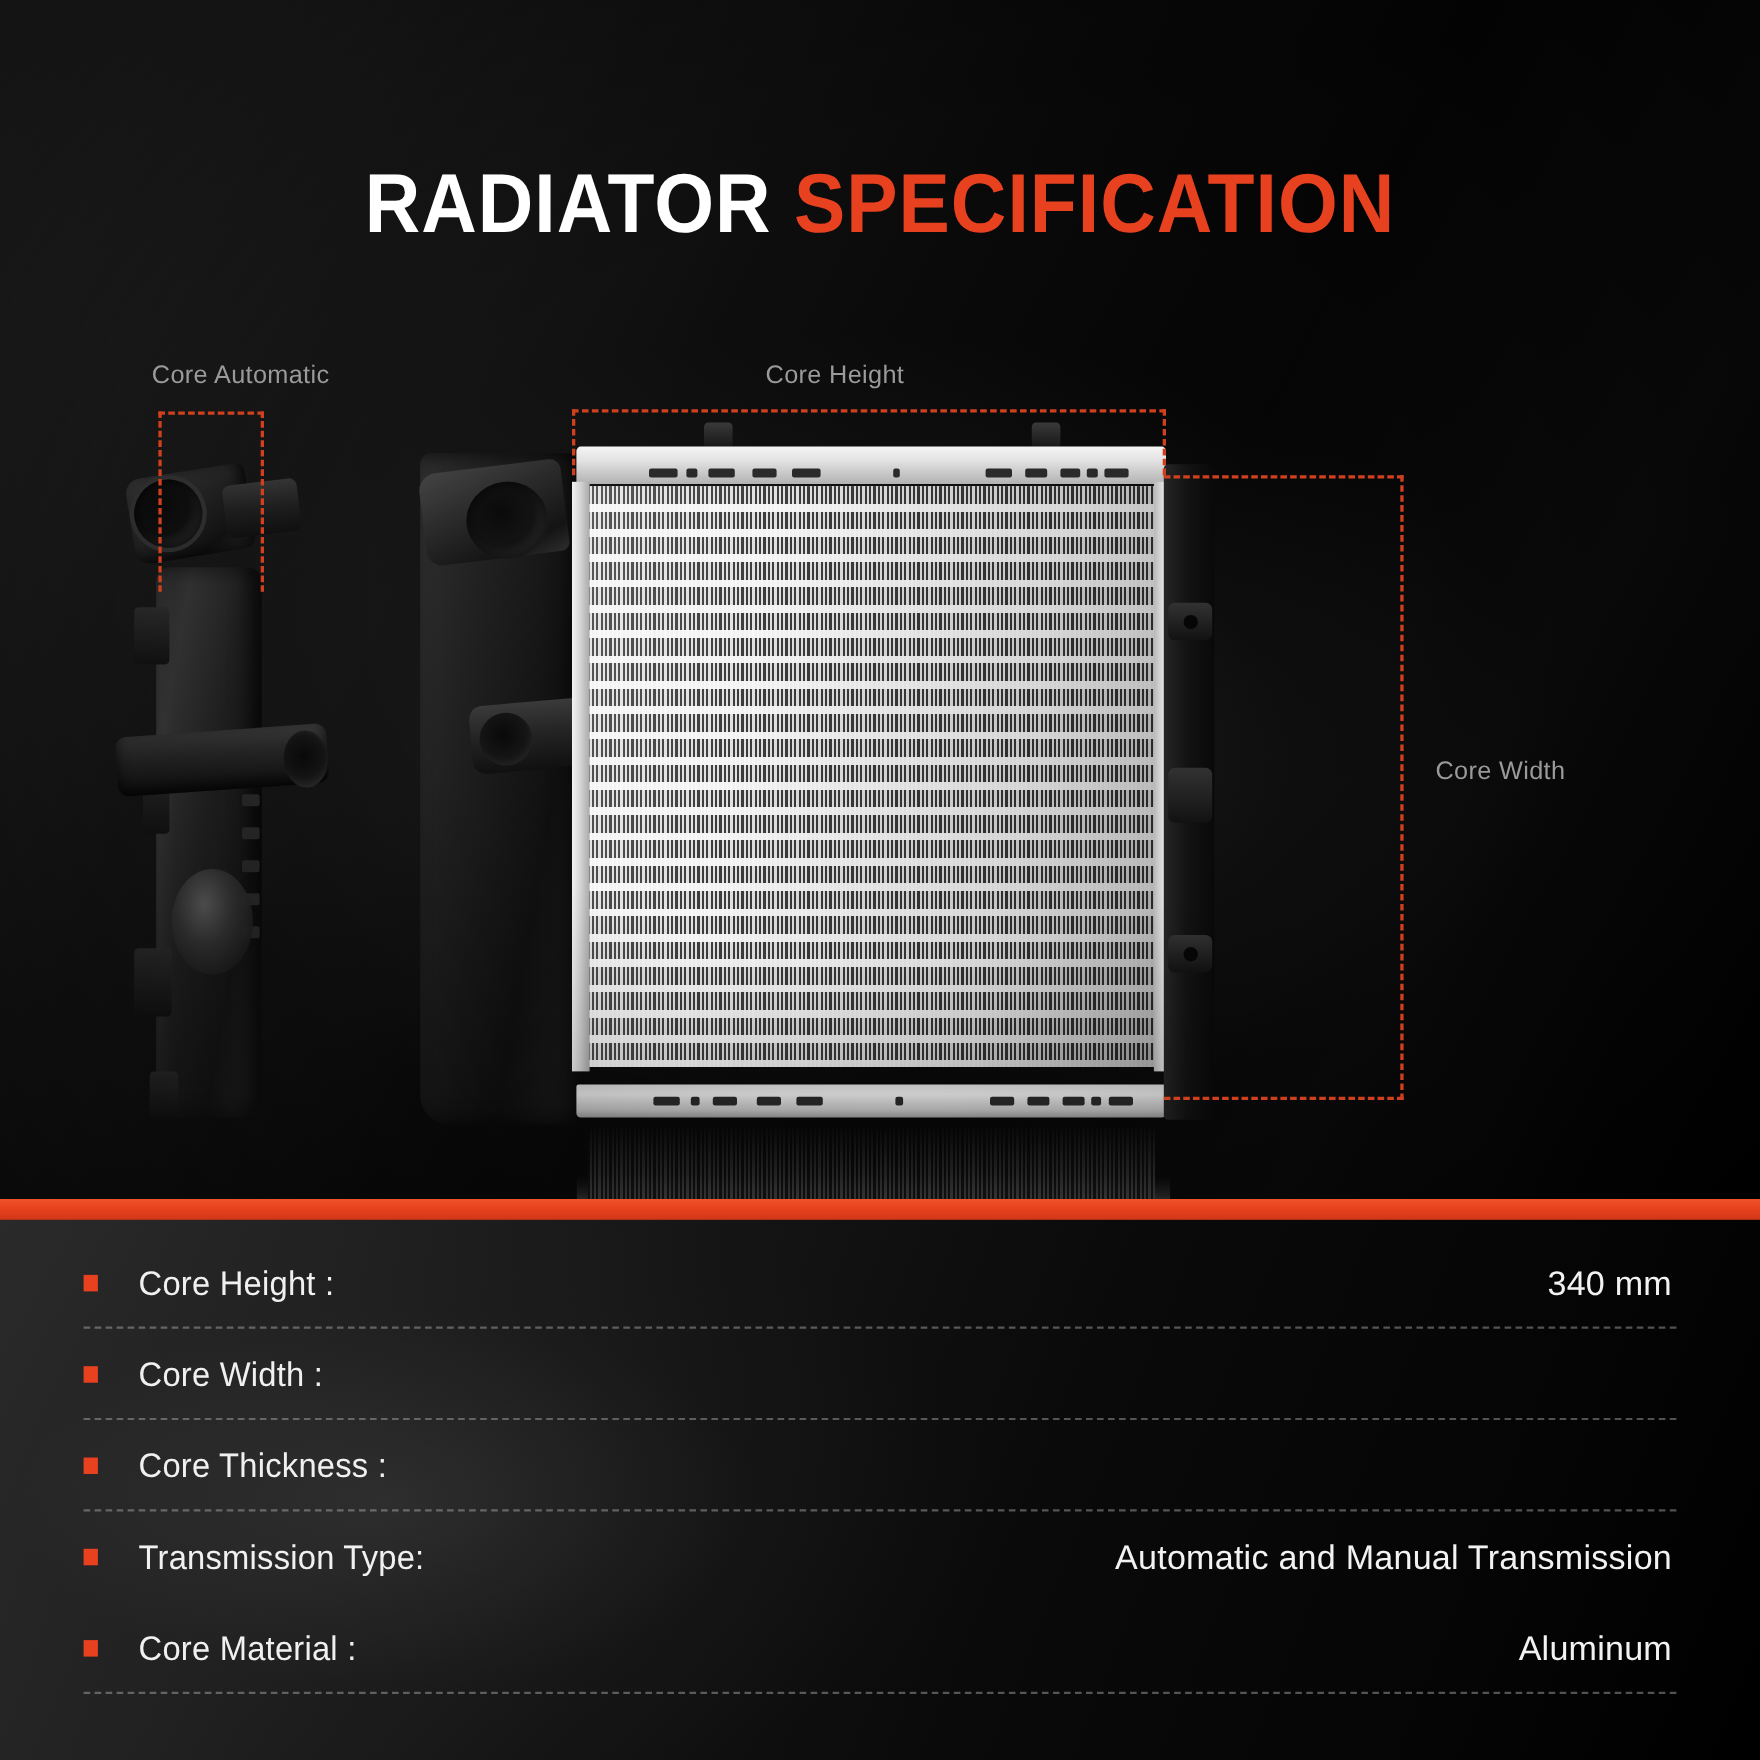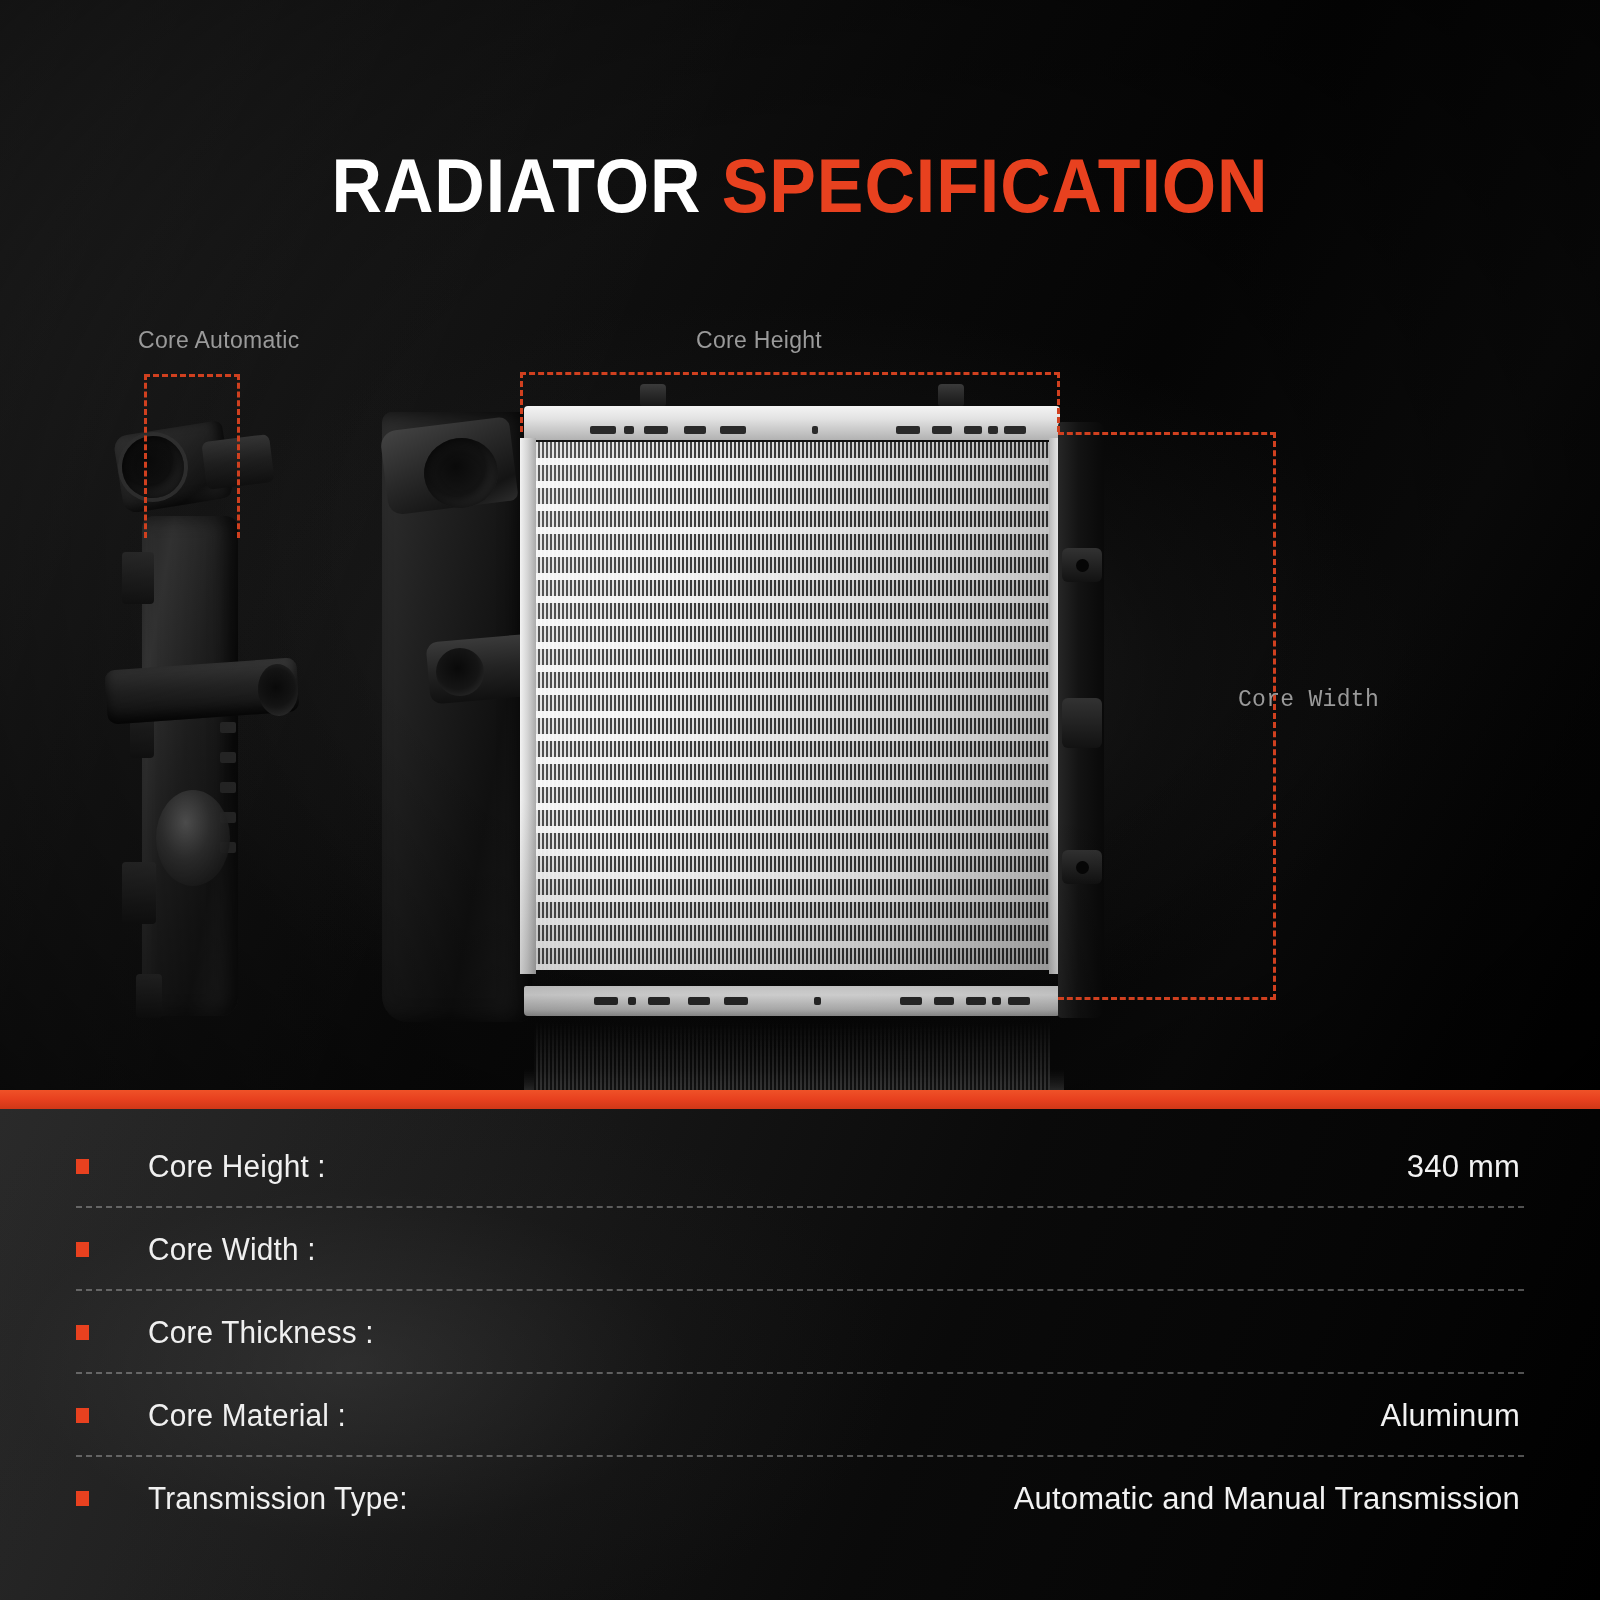--- a/index.html
+++ b/index.html
@@ -64,21 +64,21 @@
   .anno-label {
     position: absolute;
     color: #9a9a9a;
     font-size: 23px;
     line-height: 26px;
     letter-spacing: 0.3px;
     white-space: nowrap;
   }
   #label-thickness { left: 138px; top: 327px; }
   #label-height    { left: 696px; top: 327px; }
-  #label-width     { left: 1238px; top: 687px; font-family: Liberation Mono, monospace; }
+  #label-width     { left: 1305px; top: 687px; }
 
   
   .dash-box {
     position: absolute;
     border: 3px dashed #d0401f;
     box-sizing: border-box;
   }
   #box-thickness { left: 144px;  top: 374px; width: 96px;  height: 164px; border-bottom: none; }
   #box-height    { left: 520px;  top: 372px; width: 540px; height: 60px;  border-bottom: none; }
   #box-width     { left: 1058px; top: 432px; width: 218px; height: 568px; border-left: none; }
@@ -347,21 +347,20 @@
   .spec-rows {
     position: absolute;
     left: 76px; top: 16px;
     width: 1448px;
   }
   .spec-row {
     position: relative;
     height: 83px;
     display: flex;
     align-items: center;
-    gap: 22px;
   }
   .spec-row .bullet {
     flex: 0 0 auto;
     width: 13px; height: 15px;
     background: #e8411f;
     margin-right: 37px;
   }
   .spec-row .label {
     flex: 0 0 auto;
     color: #f0f0f0;
@@ -510,25 +509,25 @@
           <span class="label">Core Width :</span>
           <span class="spec-sep"></span>
         </div>
         <div class="spec-row">
           <span class="bullet"></span>
           <span class="label">Core Thickness :</span>
           <span class="spec-sep"></span>
         </div>
         <div class="spec-row">
           <span class="bullet"></span>
+          <span class="label">Transmission Type:</span>
+          <span class="value">Automatic and Manual Transmission</span>
+        </div>
+        <div class="spec-row">
+          <span class="bullet"></span>
           <span class="label">Core Material :</span>
           <span class="value">Aluminum</span>
           <span class="spec-sep"></span>
         </div>
-        <div class="spec-row">
-          <span class="bullet"></span>
-          <span class="label">Transmission Type:</span>
-          <span class="value">Automatic and Manual Transmission</span>
-        </div>
       </div>
   </div>
 
 </div>
 
 </body></html>

